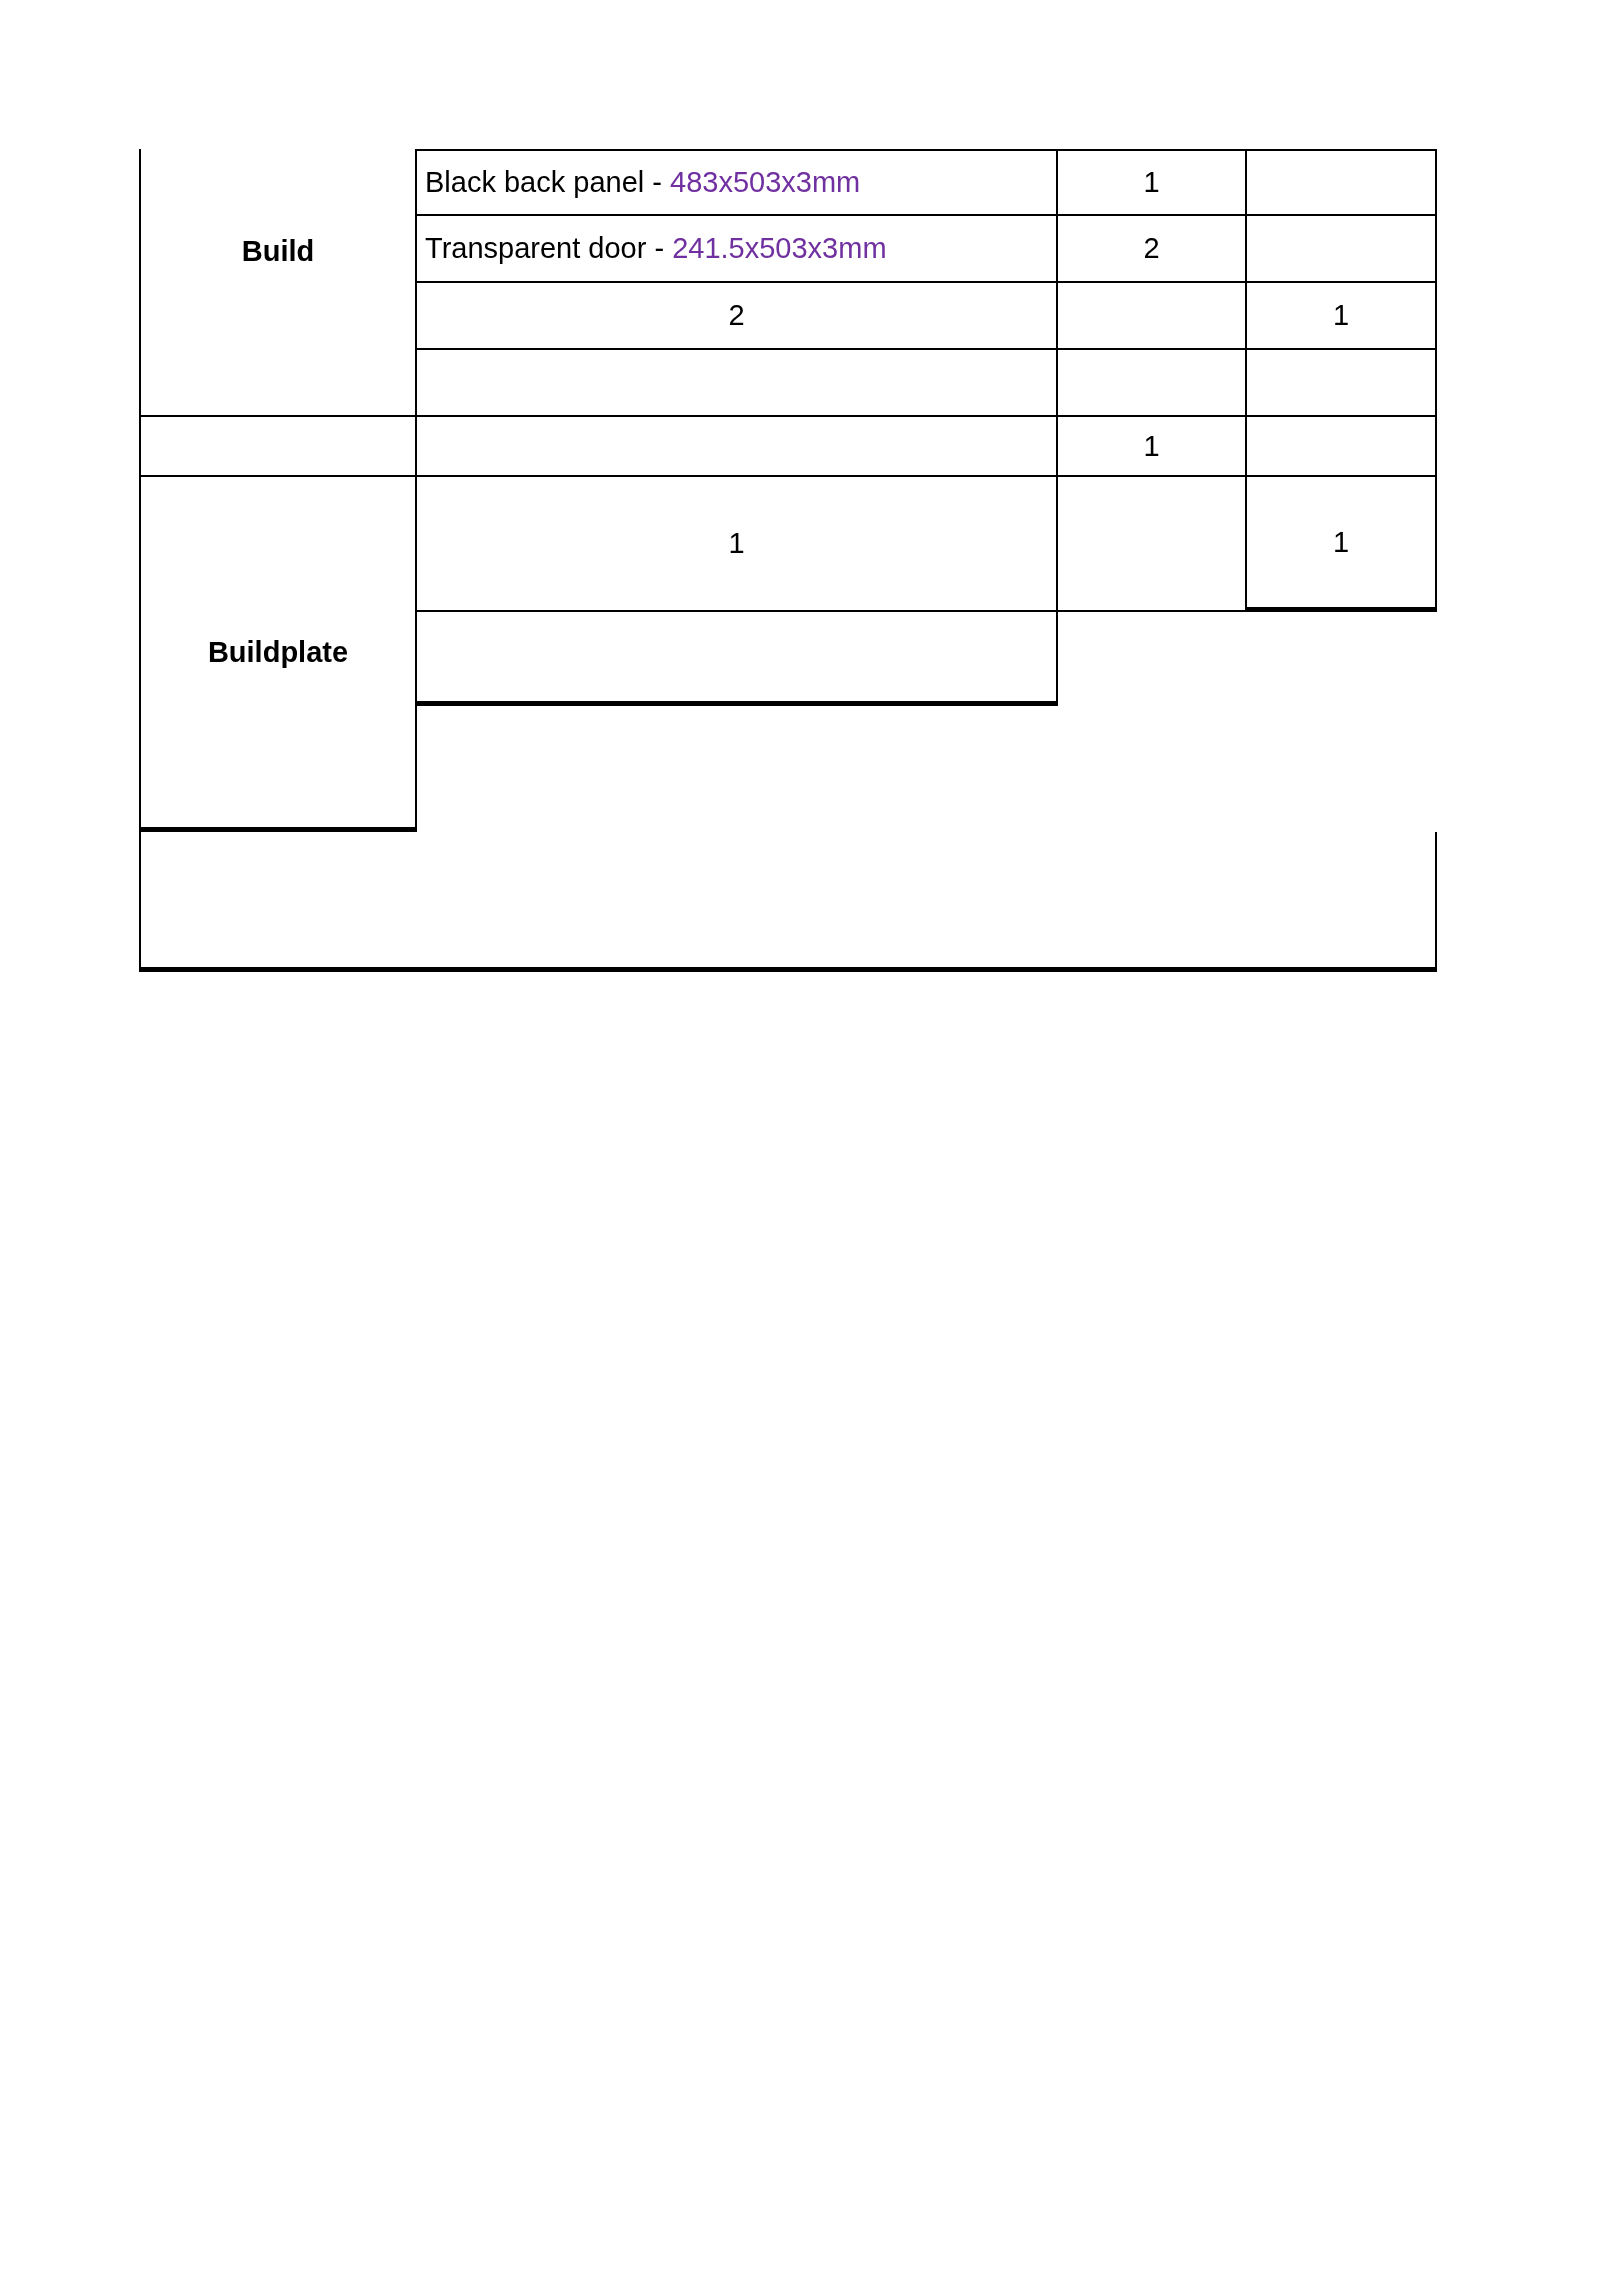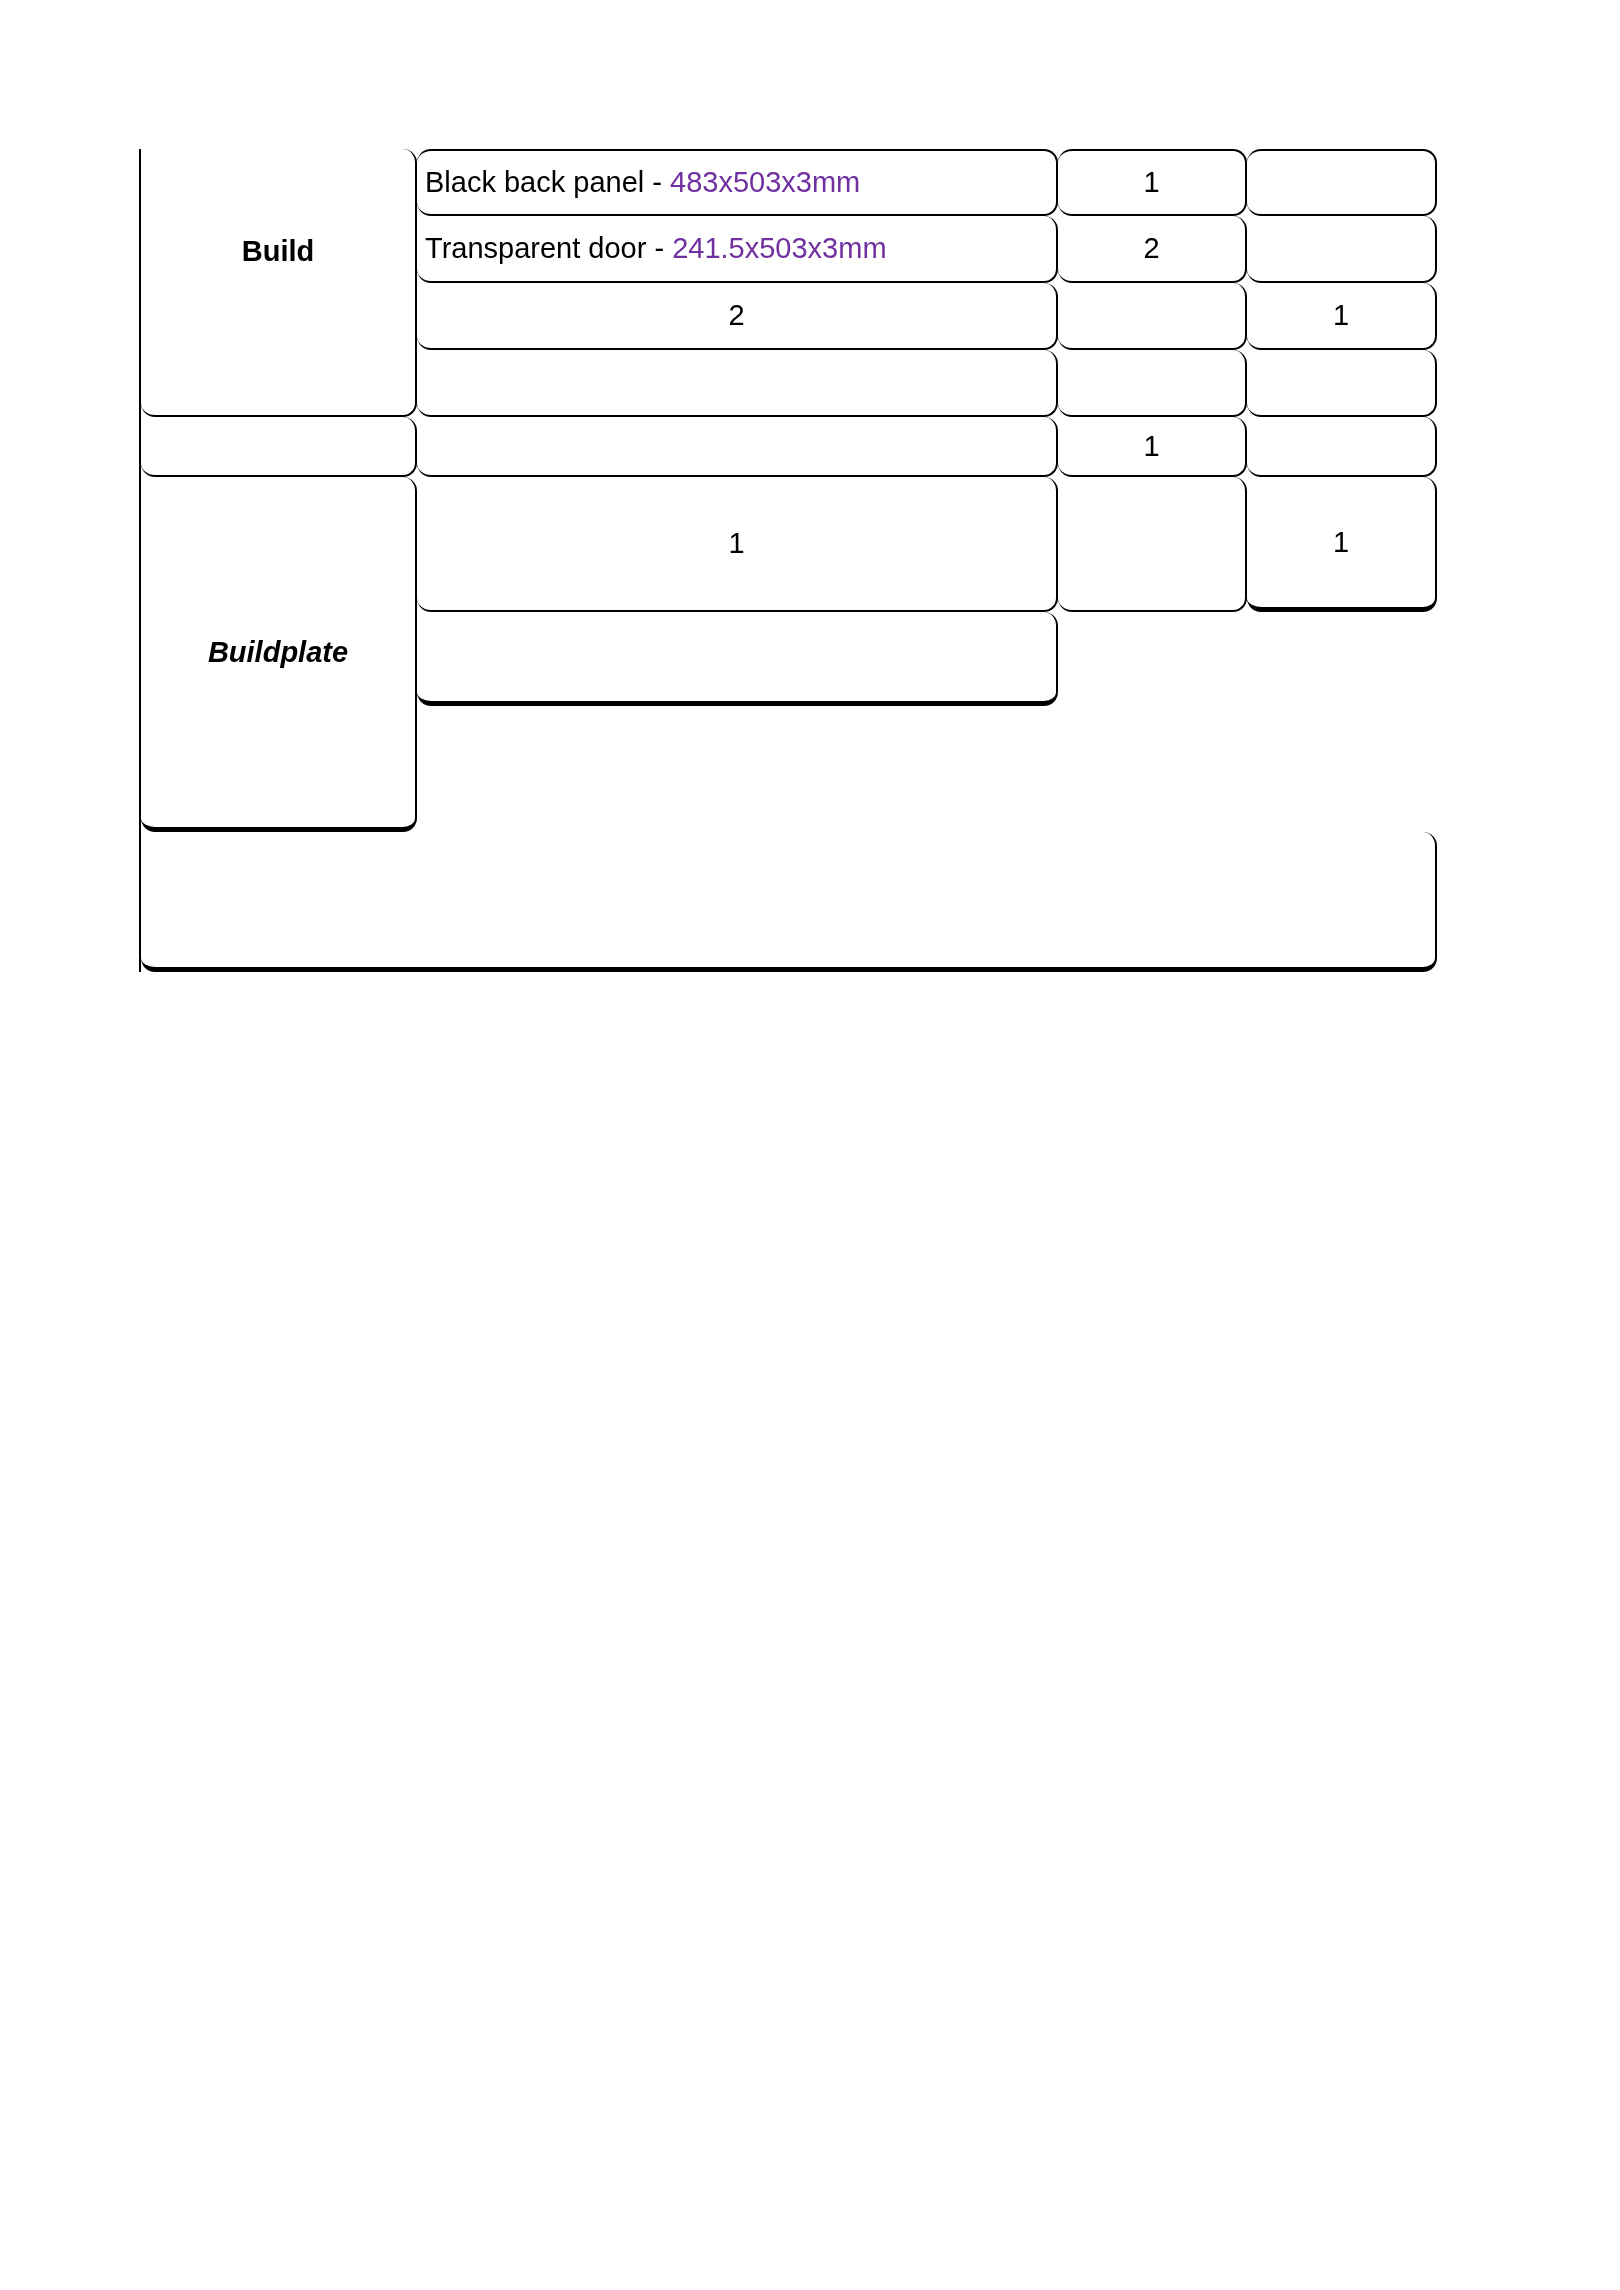--- a/index.html
+++ b/index.html
@@ -32,36 +32,35 @@
   }
 
   .cell {
     border-right: 2.7px solid #000;
     border-bottom: 2.7px solid #000;
     display: flex;
     align-items: center;
     font-size: 29px;
     background: #ffffff;
     overflow: visible;
-    border-radius: 14px;
   }
 
   
   .cell.top-edge { border-top: 2.7px solid #000; }
 
   
   .cell.thick-bottom { border-bottom-width: 5.4px; }
 
   .cat-cell {
     grid-column: 1;
     justify-content: center;
     font-weight: bold;
   }
   .cat-panels     { grid-row: 1 / 5; }
-  .cat-buildplate { grid-row: 6 / 9; font-style: italic; }
+  .cat-buildplate { grid-row: 6 / 9; }
 
   
   .cat-panels .cat-label { position: relative; top: -31px; }
 
   .desc-cell {
     padding: 0 9px 0 8px;
     line-height: 41px;
     text-align: left;
   }
 

